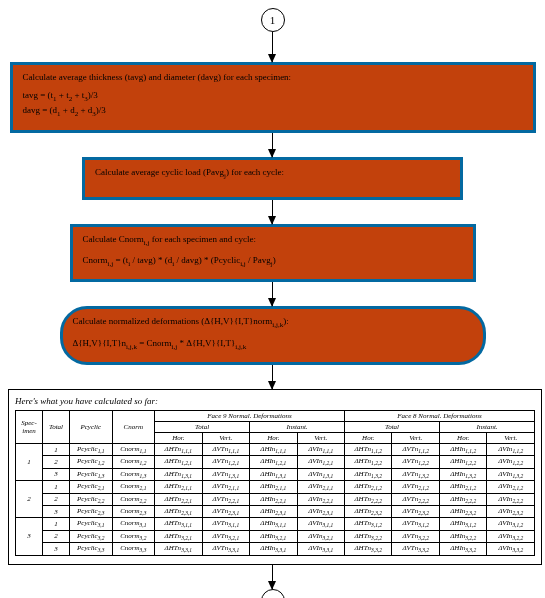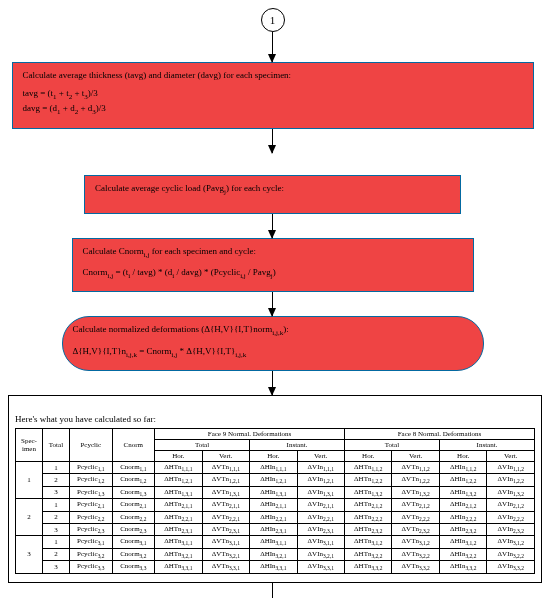--- a/index.html
+++ b/index.html
@@ -34,51 +34,52 @@
   .arrow-down::after {
     content: "";
     position: absolute;
     bottom: -1px;
     left: -4px;
     border-left: 4.5px solid transparent;
     border-right: 4.5px solid transparent;
     border-top: 9px solid #000;
   }
   .step-box {
-    border: 1px solid #0369a1;
+    border: 3px solid #0369a1;
     padding: 6px 10px 10px 10px;
     margin: 0 auto;
-    background: #ef4444;
+    background: #c2410c;
     line-height: 1.35;
   }
   .step-title { margin-bottom: 6px; }
   .big-box {
     border: 1px solid #000;
-    padding: 18px 6px 8px 6px;
+    padding: 6px 6px 8px 6px;
     margin: 0 auto;
     background: #fff;
+    font-style: italic;
   }
   table.data {
     border-collapse: collapse;
     width: 100%;
     font-size: 7px;
     table-layout: fixed;
   }
   table.data th, table.data td {
     border: 1px solid #000;
     padding: 1px 1px;
     text-align: center;
     vertical-align: middle;
     overflow: hidden;
     white-space: nowrap;
   }
   table.data th { font-weight: normal; }
   .sub { font-size: 0.78em; vertical-align: sub; }
   .w1 { width: 500px; }
-  .w2 { width: 355px; margin-top: 22px; }
+  .w2 { width: 355px; }
   .w3 { width: 380px; }
   .w4 { width: 400px; border-radius: 27px; }
   .w5 { width: 520px; }
 
   
   col.c-spec { width: 5.2%; }
   col.c-cyc  { width: 5.2%; }
   col.c-pcy  { width: 8.2%; }
   col.c-cn   { width: 8.2%; }
   col.c-d    { width: 9.15%; }

